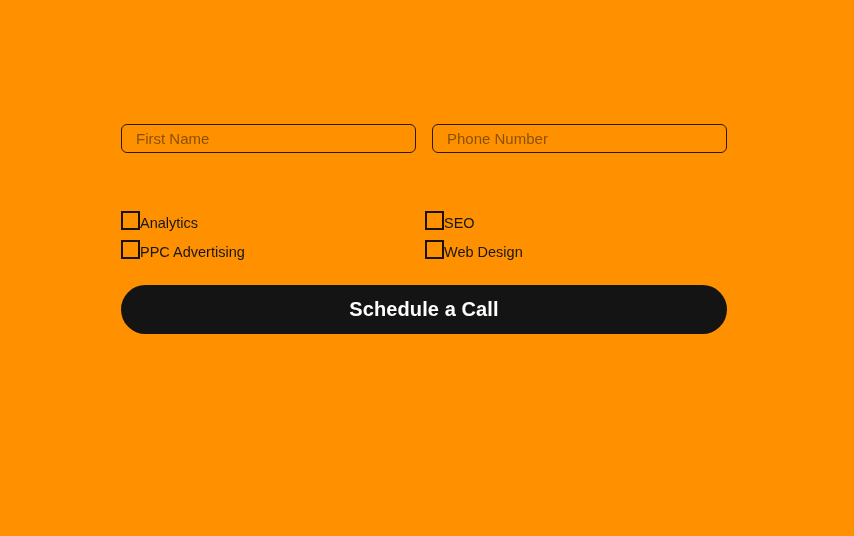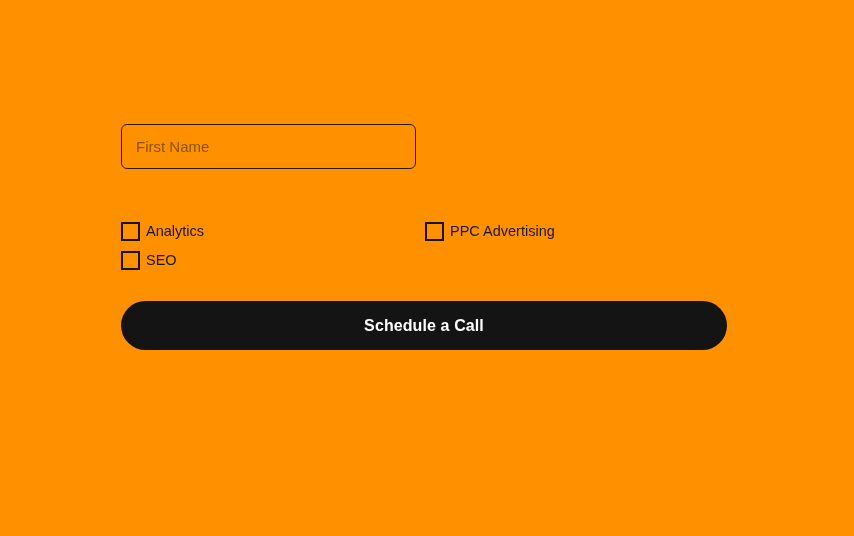--- a/index.html
+++ b/index.html
@@ -24,21 +24,21 @@
   }
 
   
   .field-grid {
     display: grid;
     grid-template-columns: 295px 295px;
     column-gap: 16px;
     row-gap: 21px;
   }
   .field {
-    height: 45px;
+    height: 29px;
     border: 1px solid #2b1a05;
     border-radius: 6px;
     background: transparent;
     padding: 0 14px;
     font-family: "Liberation Sans", sans-serif;
     font-size: 15px;
     color: #2b1a05;
     outline: none;
     width: 100%;
     display: block;
@@ -53,22 +53,22 @@
   .check-grid {
     margin-top: 48px;
     display: grid;
     grid-template-columns: 304px 302px;
     grid-auto-rows: 29px;
     column-gap: 0px;
     row-gap: 0px;
   }
   .check-row {
     display: flex;
-    align-items: center;
-    gap: 6px;
+    align-items: flex-end;
+    gap: 0;
   }
   .cbox {
     width: 19px;
     height: 19px;
     border: 2px solid #1a1205;
     background: transparent;
     flex: 0 0 auto;
     border-radius: 0;
     position: relative;
     cursor: pointer;
@@ -85,45 +85,50 @@
   .submit-btn {
     margin-top: 26px;
     display: block;
     width: 606px;
     height: 49px;
     border: none;
     border-radius: 25px;
     background: #141414;
     color: #fdfdfd;
     font-family: "Liberation Sans", sans-serif;
-    font-size: 16px;
+    font-size: 20px;
     font-weight: bold;
     letter-spacing: 0.1px;
     cursor: pointer;
   }
 </style>
 </head>
 <body>
 
 <div id="form-wrap">
 
   <div class="field-grid">
     <input class="field" placeholder="First Name" style="">
+    <input class="field" placeholder="Phone Number" style="">
   </div>
 
   <div class="check-grid">
     <div class="check-row">
       <span class="cbox"></span>
       <span class="clabel">Analytics</span>
     </div>
     <div class="check-row">
       <span class="cbox"></span>
+      <span class="clabel">SEO</span>
+    </div>
+    <div class="check-row">
+      <span class="cbox"></span>
       <span class="clabel">PPC Advertising</span>
     </div>
     <div class="check-row">
       <span class="cbox"></span>
-      <span class="clabel">SEO</span>
+      <span class="clabel">Web Design</span>
     </div>
   </div>
 
   <button class="submit-btn">Schedule a Call</button>
 
 </div>
 
 </body></html>

